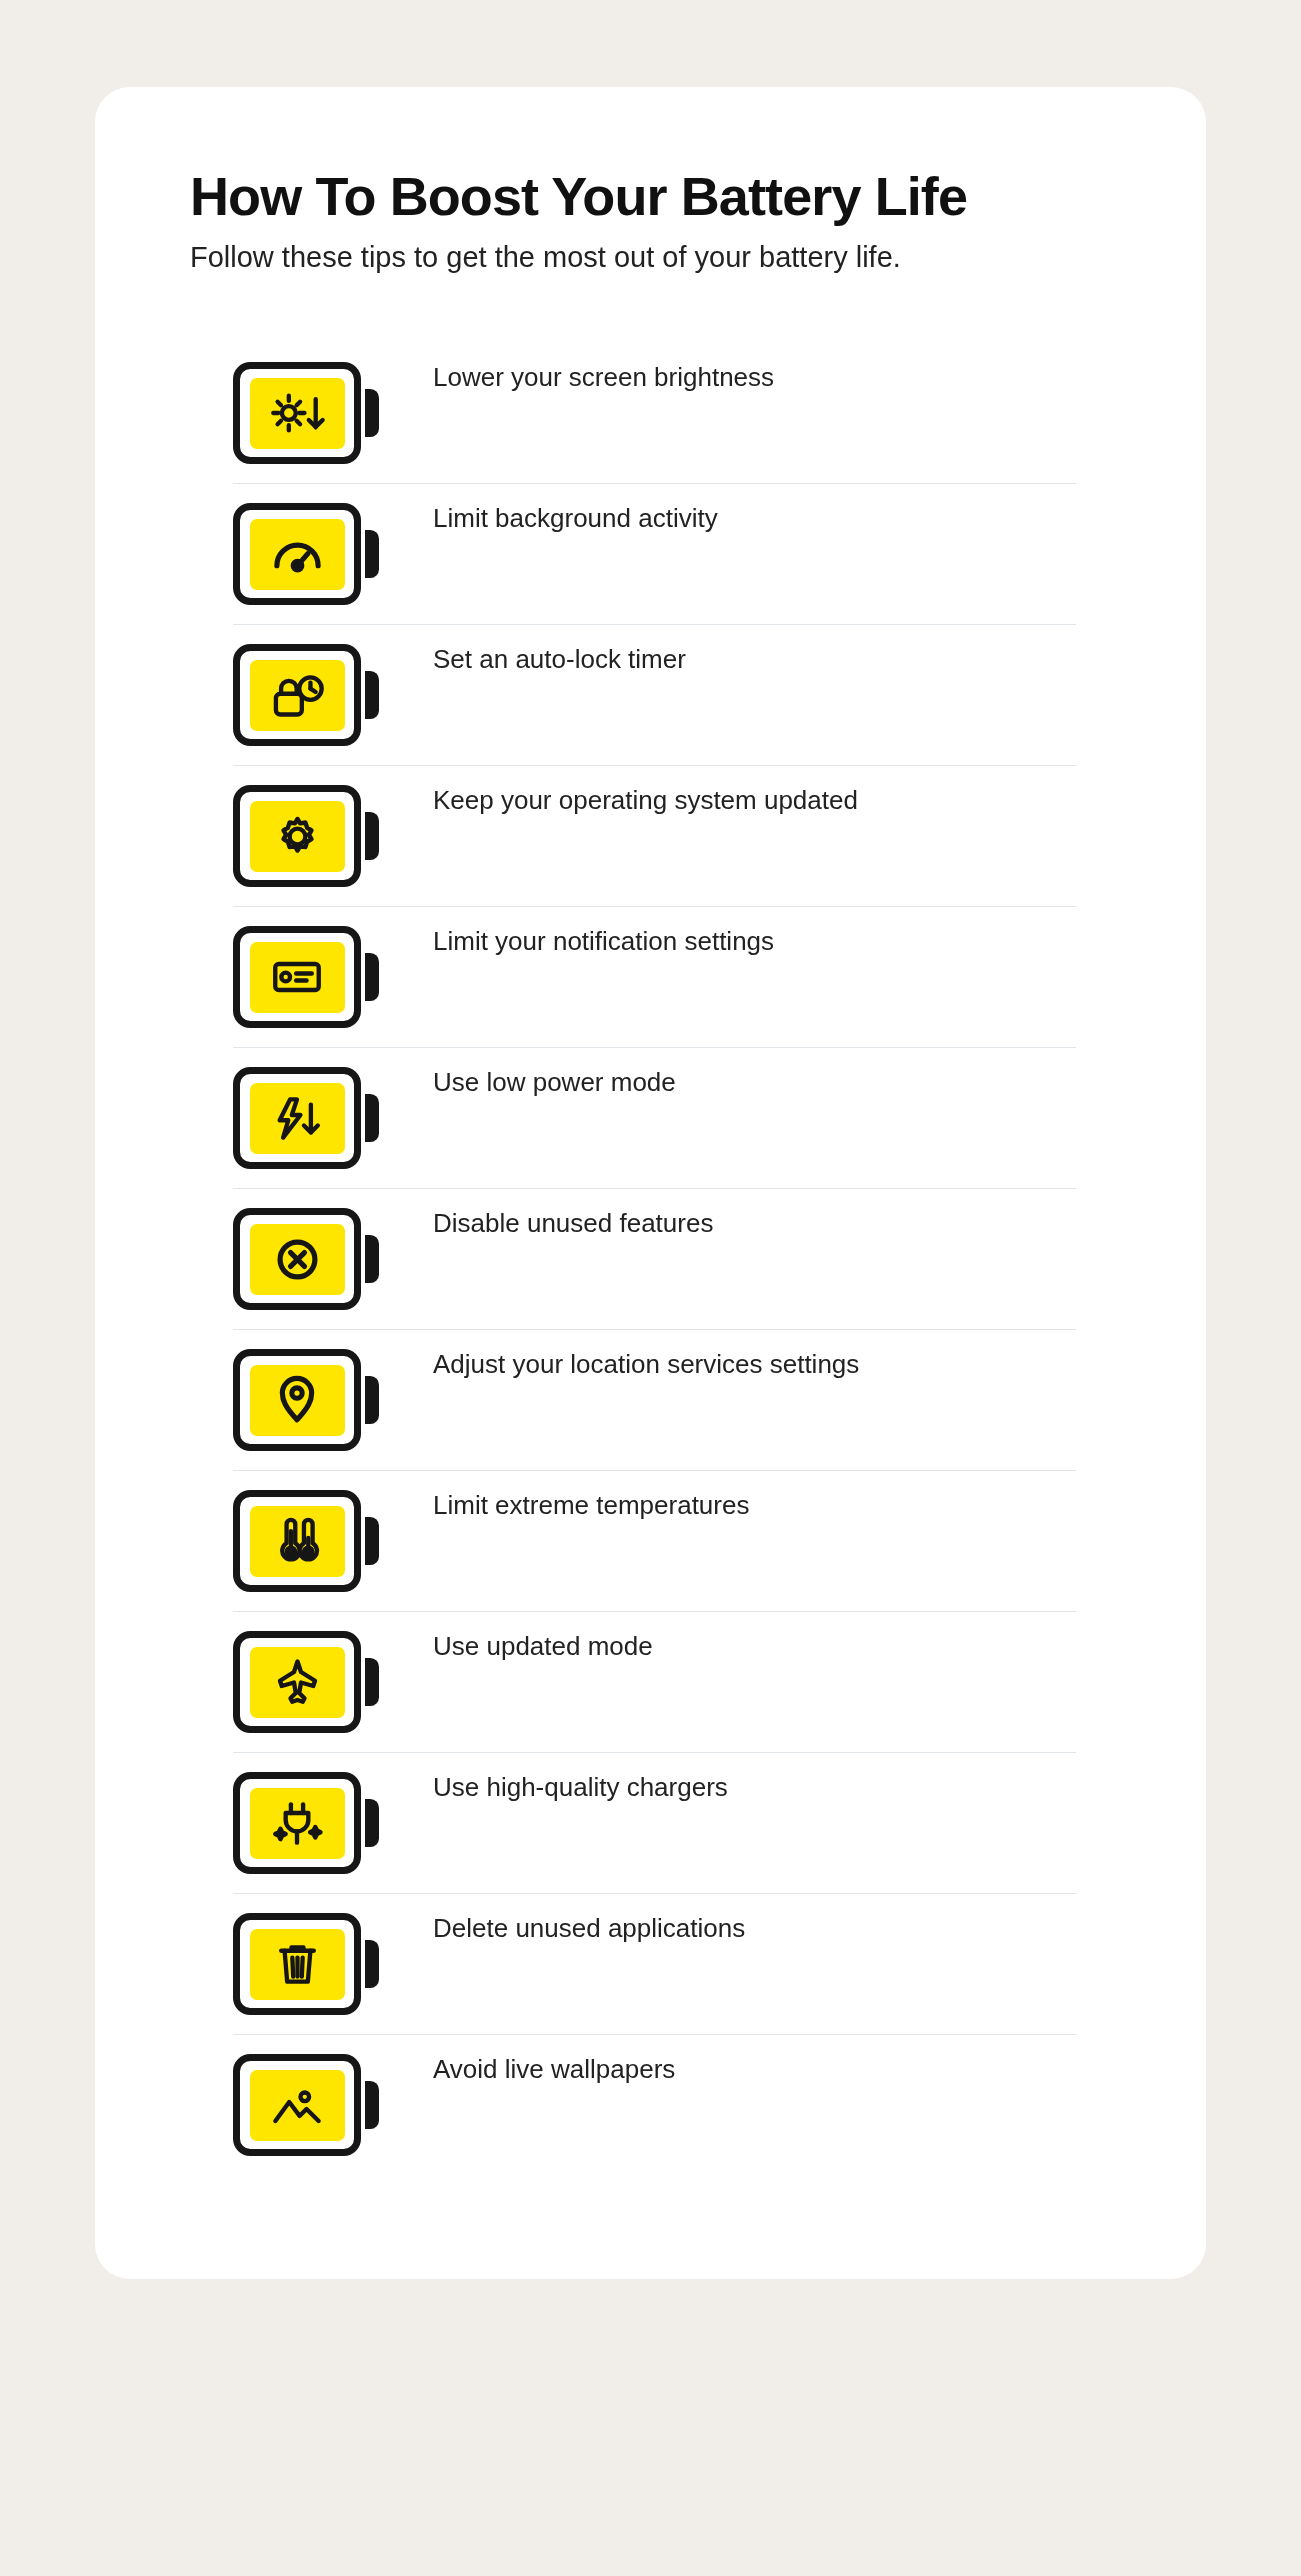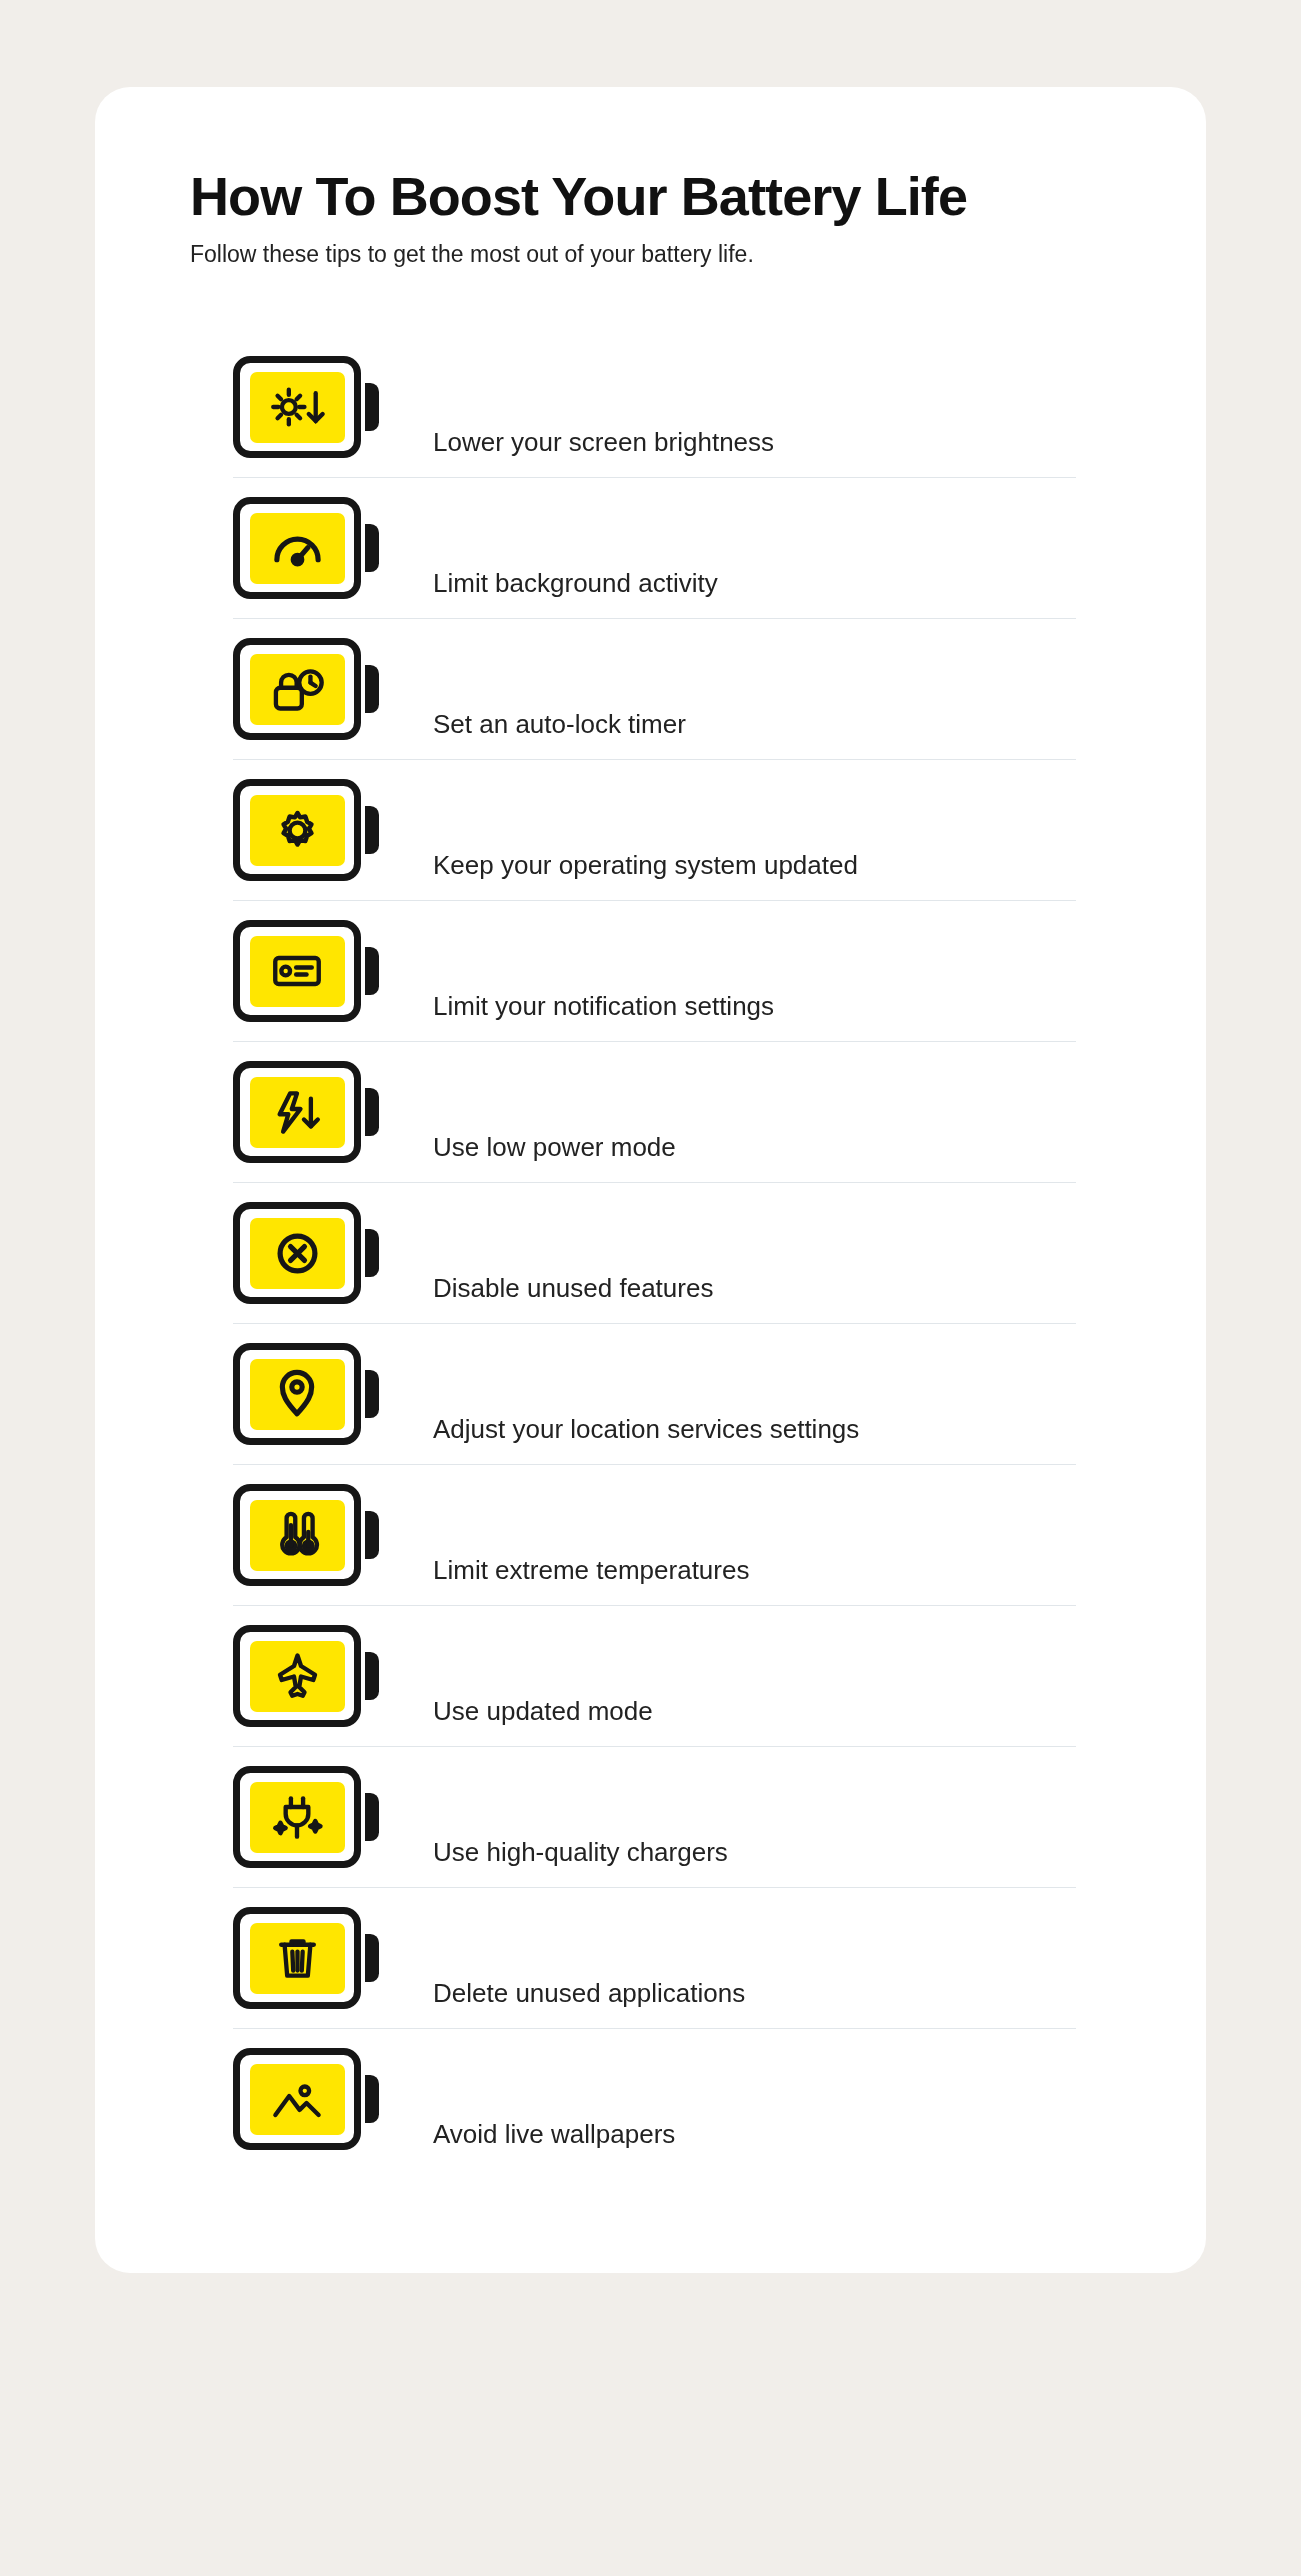--- a/index.html
+++ b/index.html
@@ -14,32 +14,32 @@
       padding: 78px 95px 104px 95px;
     }
     .title {
       font-size: 54px;
       font-weight: 800;
       color: #111;
       letter-spacing: -0.9px;
       margin-bottom: 14px;
     }
     .subtitle {
-      font-size: 23px;
+      font-size: 29px;
       color: #222;
       font-weight: 500;
       margin-bottom: 69px;
     }
     .list {
       padding-left: 43px;
       padding-right: 35px;
     }
     .row {
       display: flex;
-      align-items: flex-end;
+      align-items: flex-start;
       border-bottom: 0.9px solid #e1e6ea;
       padding: 19px 0;
     }
     .row:last-child { border-bottom: none; }
     .iconwrap {
       flex: 0 0 auto;
       width: 165px;
       display: flex;
       align-items: center;
       justify-content: flex-start;

